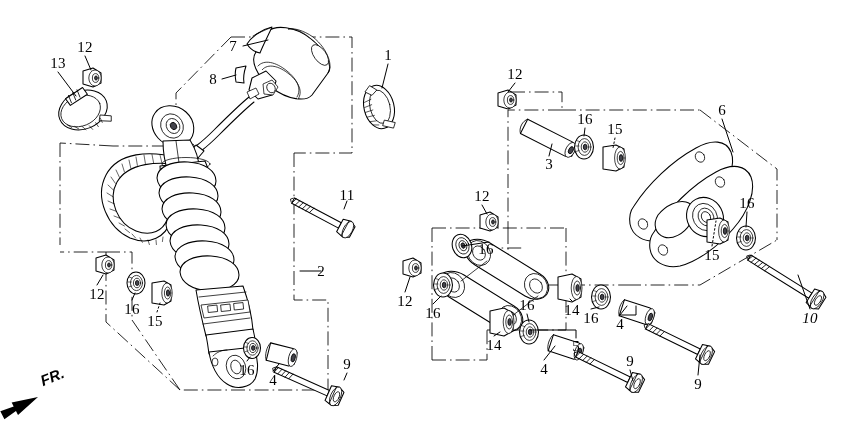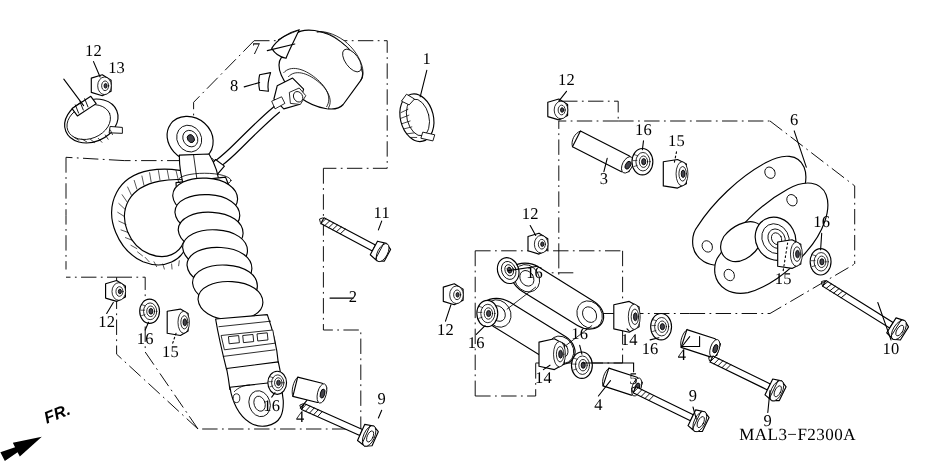--- a/index.html
+++ b/index.html
@@ -538,21 +538,21 @@
       <path class="lead" d="M630,370 L633,381"></path>
       <path class="lead" d="M698,375 L700,355"></path>
     </g>
 
     <g transform="translate(38,397) rotate(-27)">
       <path d="M0,0 L26,-7 L26,-2.5 L40,-4.5 L40,4.5 L26,2.5 L26,7 Z" fill="#000" transform="rotate(180)"></path>
     </g>
   </svg>
 
   <div class="callout" style="left:85px;  top:47px;">12</div>
-  <div class="callout" style="left:58px;  top:63px;margin-left:48px;">13</div>
+  <div class="callout" style="left:58px;  top:63px;">13</div>
   <div class="callout" style="left:233px; top:46px;">7</div>
   <div class="callout" style="left:213px; top:79px;">8</div>
   <div class="callout" style="left:388px; top:55px;">1</div>
   <div class="callout" style="left:515px; top:74px;">12</div>
   <div class="callout" style="left:722px; top:110px;">6</div>
   <div class="callout" style="left:585px; top:119px;">16</div>
   <div class="callout" style="left:615px; top:129px;">15</div>
   <div class="callout" style="left:549px; top:164px;">3</div>
   <div class="callout" style="left:347px; top:195px;">11</div>
   <div class="callout" style="left:747px; top:203px;">16</div>
@@ -562,27 +562,26 @@
   <div class="callout" style="left:321px; top:271px;">2</div>
   <div class="callout" style="left:97px;  top:294px;">12</div>
   <div class="callout" style="left:132px; top:309px;">16</div>
   <div class="callout" style="left:155px; top:321px;">15</div>
   <div class="callout" style="left:405px; top:301px;">12</div>
   <div class="callout" style="left:433px; top:313px;">16</div>
   <div class="callout" style="left:527px; top:305px;">16</div>
   <div class="callout" style="left:572px; top:310px;">14</div>
   <div class="callout" style="left:591px; top:318px;">16</div>
   <div class="callout" style="left:620px; top:324px;">4</div>
-  <div class="callout" style="left:810px; top:318px;">10</div>
+  <div class="callout" style="left:810px; top:318px;font-style:italic;">10</div>
   <div class="callout" style="left:494px; top:345px;">14</div>
   <div class="callout" style="left:576px; top:346px;">5</div>
   <div class="callout" style="left:247px; top:370px;">16</div>
   <div class="callout" style="left:273px; top:380px;">4</div>
   <div class="callout" style="left:347px; top:364px;">9</div>
   <div class="callout" style="left:544px; top:369px;">4</div>
   <div class="callout" style="left:630px; top:361px;">9</div>
   <div class="callout" style="left:698px; top:384px;">9</div>
 
-  <div class="partno" style="left:672px; top:387px;">MAL3−F2300A</div>
 
   <div class="frmark" style="left:40px; top:368px;">FR.</div>
 
 </div>
 
 </body></html>

